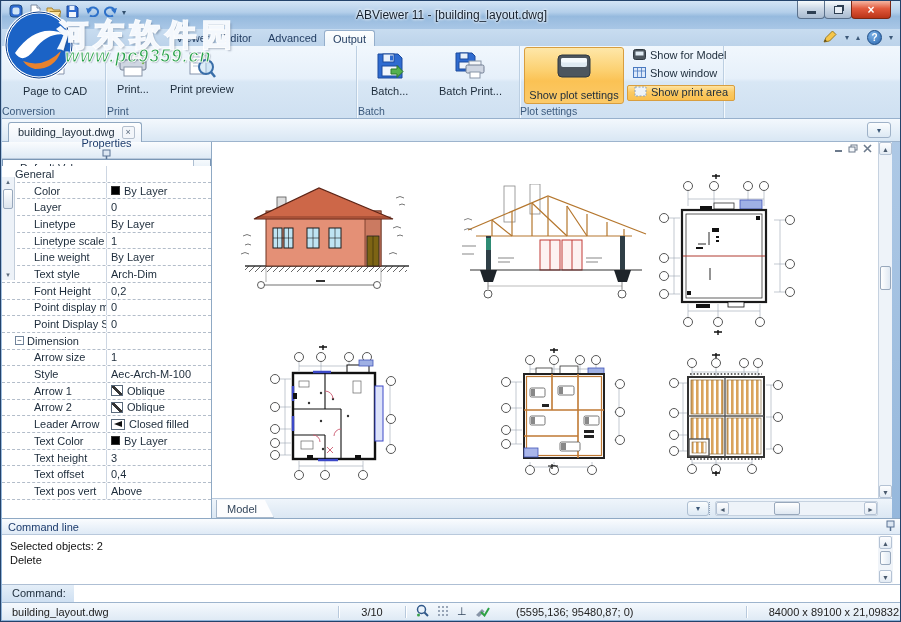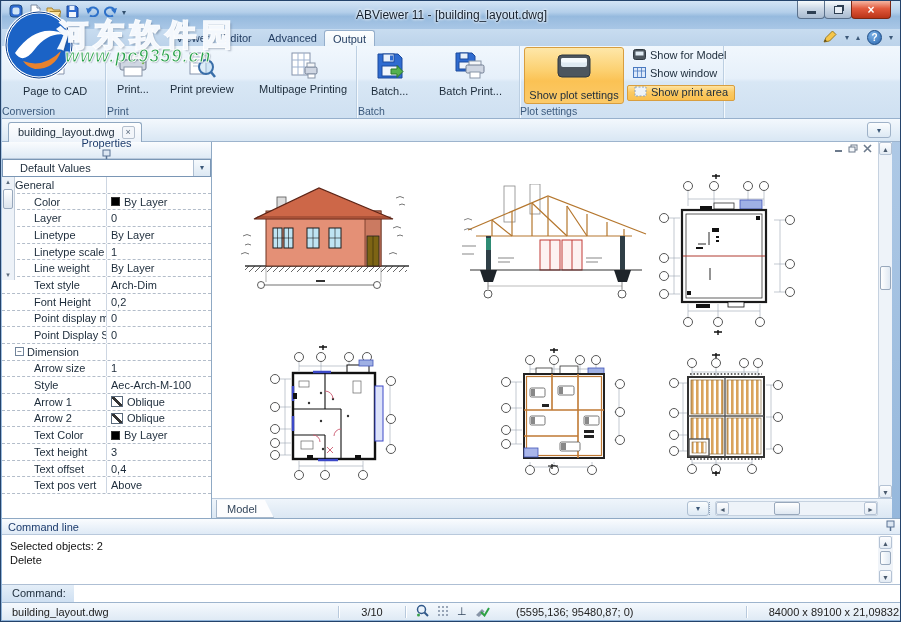--- a/index.html
+++ b/index.html
@@ -70,21 +70,21 @@
   .props { position:absolute; left:1px; top:141px; width:210px; height:376px; background:#fff;
     border-right:1px solid #8fa9c4; }
   .props-header { position:absolute; left:0; top:0; width:100%; height:17px;
     background: linear-gradient(#fafcfe,#dfeaf6); border-bottom:1px solid #b9c9dc;
     color:#1d3c6d; padding:2px 6px; display:flex; justify-content:center; align-items:center;flex-direction:column; }
   .preset-select { position:absolute; left:0; top:17px; width:100%; height:18px; background:#fff;
     border:1px solid #7a96b5; display:flex; align-items:center; }
   .preset-select .val { flex:1; padding-left:17px; }
   .preset-select .dd { width:17px; height:100%; border-left:1px solid #aebfd2;
     background:linear-gradient(#f6fafd,#dce8f3); font-size:8px; color:#3c5878; text-align:center; line-height:16px; }
-  .pgrid { position:absolute; left:0; top:35px; width:100%; }
+  .pgrid { position:absolute; left:0; top:24px; width:100%; }
   .prow { display:flex; height:16.7px; align-items:center; border-bottom:1px dashed #b3bdca; background:#fff; }
   .plabel { width:104px; padding-left:32px; display:flex; align-items:center; gap:3px; overflow:hidden; white-space:nowrap; }
   .pgroup .plabel { padding-left:13px; }
   .pvalue { flex:1; height:100%; border-left:1px solid #cdd6e2; display:flex; align-items:center; gap:4px;
     padding-left:4px; overflow:hidden; white-space:nowrap; }
   .pbox { width:9px; height:9px; border:1px solid #70839a; background:#fff; font-size:8px; line-height:7px;
     text-align:center; color:#33465c; flex:none; }
   .swatch { width:9px; height:9px; flex:none; border:1px solid #333; }
   .icn-oblique { width:12px; height:11px; flex:none; border:1px solid #5a6a7c; background:
     linear-gradient(45deg, transparent 42%, #333 42%, #333 58%, transparent 58%), #fff; }
@@ -268,30 +268,20 @@
       </div>
       <div class="rbtn" style="left:58px">
         <span><svg width="30" height="28">
               <rect x="3" y="2" width="16" height="21" fill="#fff" stroke="#8593ab"></rect>
               <path d="M6 6 h10 M6 9 h10 M6 12 h10 M6 15 h7" stroke="#b5c3d8"></path>
               <circle cx="19" cy="16" r="7" fill="rgba(180,215,240,.45)" stroke="#3a6ea8" stroke-width="2"></circle>
               <line x1="24" y1="21" x2="28" y2="26" stroke="#3a6ea8" stroke-width="2.5"></line>
             </svg></span>
         <span class="lbl">Print preview</span>
       </div>
-      <div class="rbtn" style="left:147px">
-        <span><svg width="32" height="28">
-              <rect x="5" y="2" width="18" height="22" fill="#fff" stroke="#8593ab"></rect>
-              <path d="M5 9 h18 M5 16 h18 M11 2 v22 M17 2 v22" stroke="#9fb3d0"></path>
-              <rect x="18" y="16" width="12" height="7" rx="1.5" fill="#cfd6e2" stroke="#707d92"></rect>
-              <rect x="20" y="12" width="8" height="4" fill="#f4f6f8" stroke="#8895a8"></rect>
-              <rect x="21" y="23" width="7" height="4" fill="#fff" stroke="#8895a8"></rect>
-            </svg></span>
-        <span class="lbl">Multipage Printing</span>
-      </div>
       <div class="rgroup-label">Print</div>
     </div>
 
     <div class="rgroup" style="left:356px;width:162px">
       <div class="rbtn" style="left:8px">
         <span><svg width="30" height="30">
               <path d="M3 3 h20 l4 4 v20 h-24 z" fill="#2f6bd0" stroke="#1c4a9c"></path>
               <rect x="8" y="3" width="11" height="8" fill="#e8f0fb" stroke="#1c4a9c"></rect>
               <rect x="15" y="4.5" width="3" height="5" fill="#2f6bd0"></rect>
               <rect x="7" y="15" width="16" height="10" fill="#f2f6fc" stroke="#1c4a9c"></rect>
@@ -488,20 +478,31 @@
           <div class="plabel">
             <span>Arrow 2</span>
           </div>
           <div class="pvalue">
             <span class="icn-oblique"></span>
             <span>Oblique</span>
           </div>
         </div>
         <div class="prow">
           <div class="plabel">
+            <span>Leader Arrow</span>
+          </div>
+          <div class="pvalue">
+            <span class="icn-cfilled">
+              <i></i>
+            </span>
+            <span>Closed filled</span>
+          </div>
+        </div>
+        <div class="prow">
+          <div class="plabel">
             <span>Text Color</span>
           </div>
           <div class="pvalue">
             <span class="swatch" style="background: rgb(0, 0, 0);"></span>
             <span>By Layer</span>
           </div>
         </div>
         <div class="prow">
           <div class="plabel">
             <span>Text height</span>

